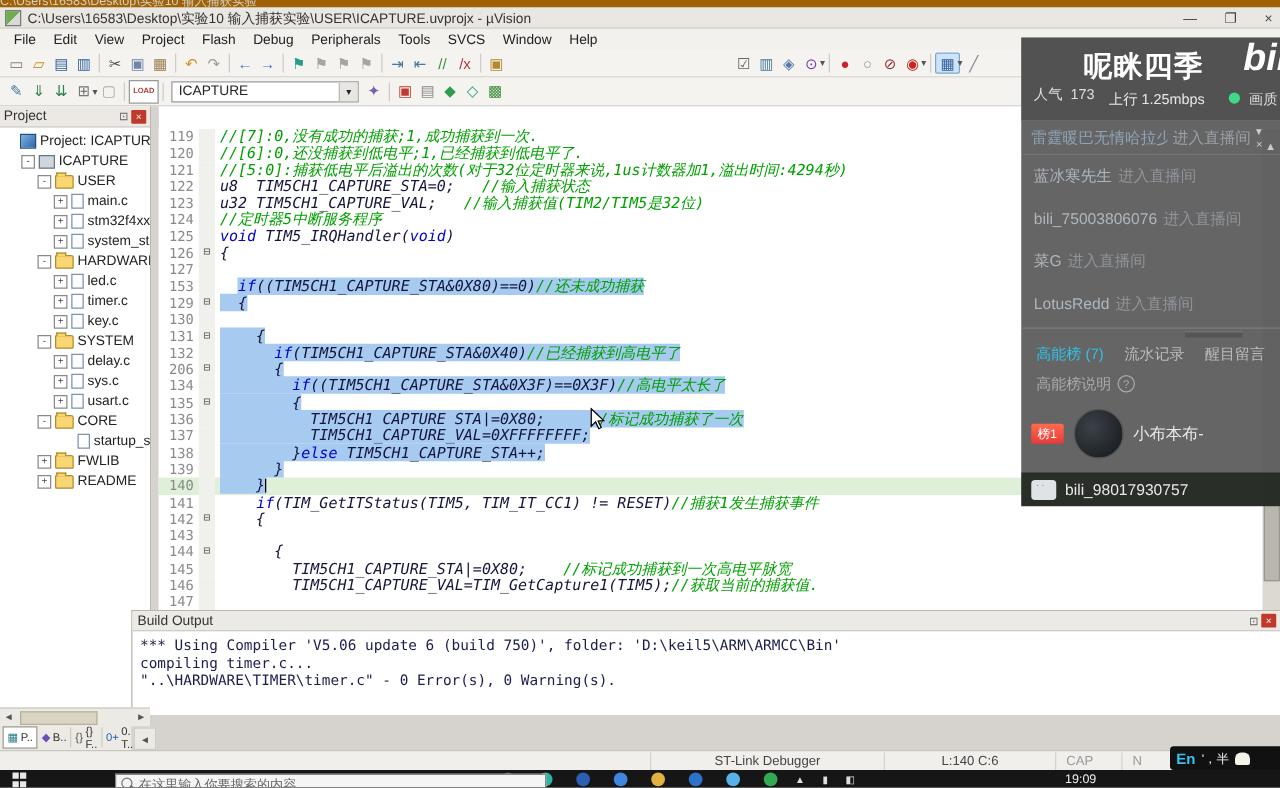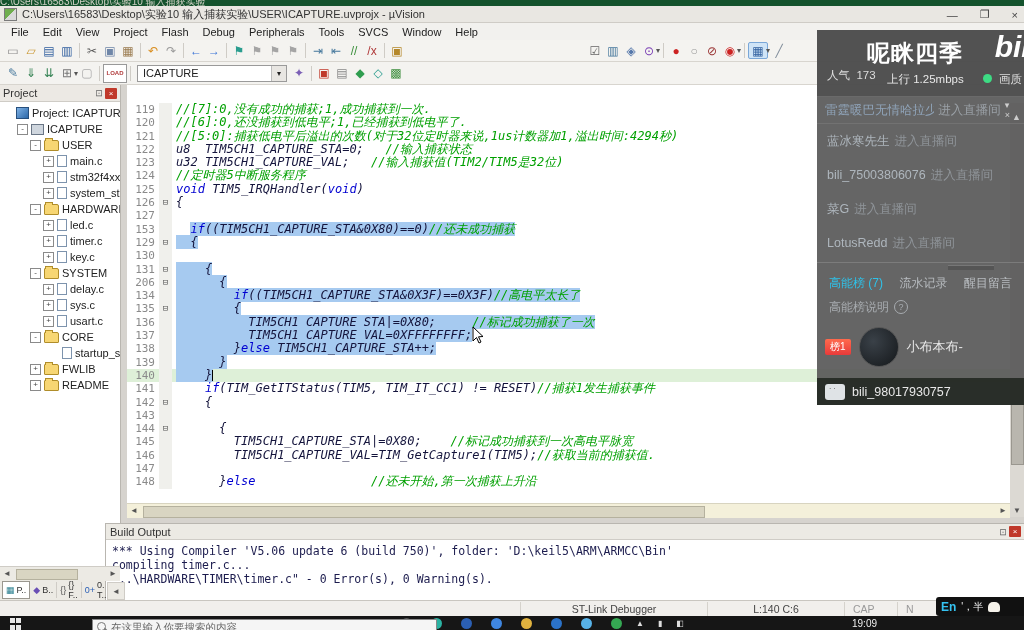--- a/index.html
+++ b/index.html
@@ -1,20 +1,20 @@
 <!DOCTYPE html>
 <html><head>
 <meta charset="utf-8">
 <style>
   html,body{margin:0;padding:0;background:#000;}
   #root{position:relative;width:1024px;height:630px;overflow:hidden;background:#d6d3ce;
         font-family:"Liberation Sans",sans-serif;color:#222;font-size:11px;}
   .abs{position:absolute;}
   
-  #top-strip{left:0;top:0;width:1024px;height:6px;background:#14532d;overflow:hidden;color:#cfcfc4;font-size:10px;line-height:4px;white-space:nowrap;}
+  #top-strip{left:0;top:0;width:1024px;height:6px;background:#a16207;overflow:hidden;color:#cfcfc4;font-size:10px;line-height:4px;white-space:nowrap;}
   #titlebar{left:0;top:6px;width:1024px;height:17px;background:#e9e7e2;border-bottom:1px solid #cfccc6;display:flex;align-items:center;padding:0 4px;box-sizing:border-box;}
   #uv-icon{width:11px;height:11px;background:linear-gradient(135deg,#6fae4e 50%,#d9d9d9 50%);border:1px solid #7a7a7a;margin-right:5px;}
   #title-text{font-size:11px;color:#333;white-space:nowrap;overflow:hidden;}
   #win-controls{position:absolute;right:6px;top:0;height:17px;display:flex;gap:22px;align-items:center;font-size:11px;color:#444;}
   #menubar{left:0;top:23px;width:1024px;height:17px;background:#f2f1ee;display:flex;align-items:center;padding-left:4px;box-sizing:border-box;}
   .menu-item{padding:1px 7px;font-size:11px;color:#222;}
   
   .tbar{left:0;width:1024px;background:#f4f3f0;border-bottom:1px solid #d8d5cf;display:flex;align-items:center;padding-left:4px;box-sizing:border-box;}
   #toolbar1{top:40px;height:22px;}
   #toolbar2{top:62px;height:23px;}
@@ -55,21 +55,21 @@
   .code-p{color:#14143c;} .code-k{color:#0000d0;} .code-c{color:#00a000;}
   .sel{background:#a6caf0;}
   .caret{display:inline-block;width:1px;height:11px;background:#000;vertical-align:middle;}
   
   #code-hscroll{left:127px;top:503px;width:883px;height:14px;background:#f4f0da;border-top:1px solid #d8d4c0;}
   #code-hthumb{position:absolute;left:16px;top:2px;width:560px;height:10px;background:#d9d5c2;border:1px solid #b5b19e;}
   .sb-arrow{position:absolute;width:14px;height:13px;display:flex;align-items:center;justify-content:center;font-size:8px;color:#555;}
   #code-vscroll{left:1010px;top:103px;width:14px;height:414px;background:#dcd9d3;}
   #code-vthumb{position:absolute;left:1px;top:300px;width:11px;height:60px;background:#b9b6ae;border:1px solid #9a978f;}
   
-  #build{left:105px;top:523px;width:919px;height:83px;background:#fff;border-left:1px solid #b9b6b0;border-top:1px solid #b9b6b0;}
+  #build{left:105px;top:488px;width:919px;height:83px;background:#fff;border-left:1px solid #b9b6b0;border-top:1px solid #b9b6b0;}
   #build-head{height:15px;background:#eceae4;border-bottom:1px solid #cfccc6;display:flex;align-items:center;padding:0 4px;}
   #build-head .t{flex:1;font-size:11px;color:#333;}
   #build-body{padding:4px 6px;font-family:"DejaVu Sans Mono",monospace;font-size:11.5px;line-height:14px;color:#1c1c4e;white-space:pre;}
   
   #proj-hscroll{left:0;top:566px;width:120px;height:14px;background:#eceae4;border-top:1px solid #cfccc6;}
   #dockbar{left:0;top:580px;width:105px;height:20px;background:#eceae4;display:flex;align-items:center;padding-left:2px;box-sizing:border-box;}
   .dtab{display:inline-flex;align-items:center;height:16px;padding:0 3px;font-size:9px;color:#333;border-right:1px solid #cfccc6;}
   .dtab.active{background:#fff;border:1px solid #9a978f;}
   .dico{font-size:9px;margin-right:2px;}
   #dock-scroll{left:107px;top:582px;width:16px;height:16px;background:#eceae4;font-size:8px;color:#555;display:flex;align-items:center;justify-content:center;border:1px solid #cfccc6;}
@@ -371,20 +371,21 @@
       <div class="cl"><span class="ln">122</span><span class="fm"></span><span class="ct"><span class="code-p">u8  TIM5CH1_CAPTURE_STA=0;   </span><span class="code-c">//输入捕获状态</span></span></div>
       <div class="cl"><span class="ln">123</span><span class="fm"></span><span class="ct"><span class="code-p">u32 TIM5CH1_CAPTURE_VAL;   </span><span class="code-c">//输入捕获值(TIM2/TIM5是32位)</span></span></div>
       <div class="cl"><span class="ln">124</span><span class="fm"></span><span class="ct"><span class="code-c">//定时器5中断服务程序</span></span></div>
       <div class="cl"><span class="ln">125</span><span class="fm"></span><span class="ct"><span class="code-k">void</span><span class="code-p"> TIM5_IRQHandler(</span><span class="code-k">void</span><span class="code-p">)</span></span></div>
       <div class="cl"><span class="ln">126</span><span class="fm">⊟</span><span class="ct"><span class="code-p">{</span></span></div>
       <div class="cl"><span class="ln">127</span><span class="fm"></span><span class="ct"></span></div>
       <div class="cl"><span class="ln">153</span><span class="fm"></span><span class="ct"><span class="code-p">  </span><span class="sel"><span class="code-k">if</span><span class="code-p">((TIM5CH1_CAPTURE_STA&amp;0X80)==0)</span><span class="code-c">//还未成功捕获</span></span></span></div>
       <div class="cl"><span class="ln">129</span><span class="fm">⊟</span><span class="ct"><span class="sel"><span class="code-p">  {</span></span></span></div>
       <div class="cl"><span class="ln">130</span><span class="fm"></span></div>
       <div class="cl"><span class="ln">131</span><span class="fm">⊟</span><span class="ct"><span class="sel"><span class="code-p">    {</span></span></span></div>
+      <div class="cl"><span class="ln">132</span><span class="fm"></span><span class="ct"><span class="sel"><span class="code-p">      </span><span class="code-k">if</span><span class="code-p">(TIM5CH1_CAPTURE_STA&amp;0X40)</span><span class="code-c">//已经捕获到高电平了</span></span></span></div>
       <div class="cl"><span class="ln">206</span><span class="fm">⊟</span><span class="ct"><span class="sel"><span class="code-p">      {</span></span></span></div>
       <div class="cl"><span class="ln">134</span><span class="fm"></span><span class="ct"><span class="sel"><span class="code-p">        </span><span class="code-k">if</span><span class="code-p">((TIM5CH1_CAPTURE_STA&amp;0X3F)==0X3F)</span><span class="code-c">//高电平太长了</span></span></span></div>
       <div class="cl"><span class="ln">135</span><span class="fm">⊟</span><span class="ct"><span class="sel"><span class="code-p">        {</span></span></span></div>
       <div class="cl"><span class="ln">136</span><span class="fm"></span><span class="ct"><span class="sel"><span class="code-p">          TIM5CH1_CAPTURE_STA|=0X80;     </span><span class="code-c">//标记成功捕获了一次</span></span></span></div>
       <div class="cl"><span class="ln">137</span><span class="fm"></span><span class="ct"><span class="sel"><span class="code-p">          TIM5CH1_CAPTURE_VAL=0XFFFFFFFF;</span></span></span></div>
       <div class="cl"><span class="ln">138</span><span class="fm"></span><span class="ct"><span class="sel"><span class="code-p">        }</span><span class="code-k">else</span><span class="code-p"> TIM5CH1_CAPTURE_STA++;</span></span></span></div>
       <div class="cl"><span class="ln">139</span><span class="fm"></span><span class="ct"><span class="sel"><span class="code-p">      }</span></span></span></div>
       <div class="cl cur"><span class="ln">140</span><span class="fm"></span><span class="ct"><span class="sel"><span class="code-p">    }</span><span class="caret"></span></span></span></div>
       <div class="cl"><span class="ln">141</span><span class="fm"></span><span class="ct"><span class="code-p">    </span><span class="code-k">if</span><span class="code-p">(TIM_GetITStatus(TIM5, TIM_IT_CC1) != RESET)</span><span class="code-c">//捕获1发生捕获事件</span></span></div>
       <div class="cl"><span class="ln">142</span><span class="fm">⊟</span><span class="ct"><span class="code-p">    {</span></span></div>

